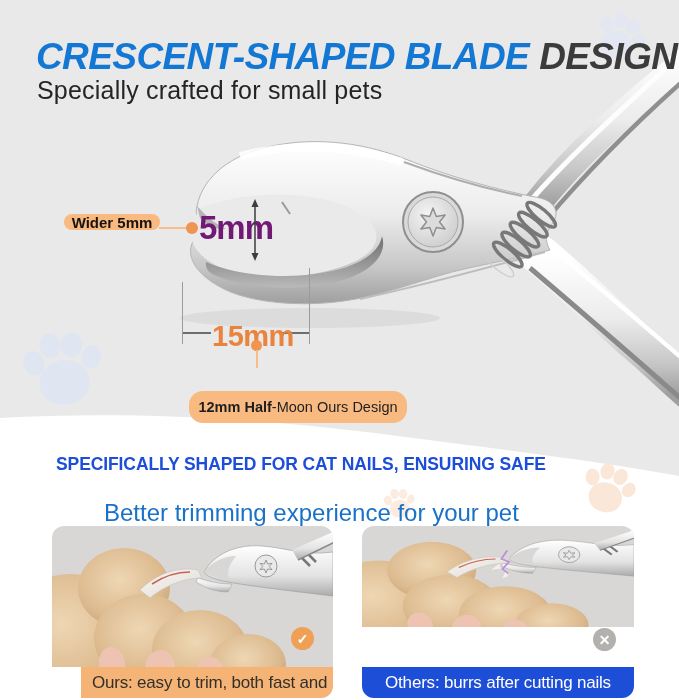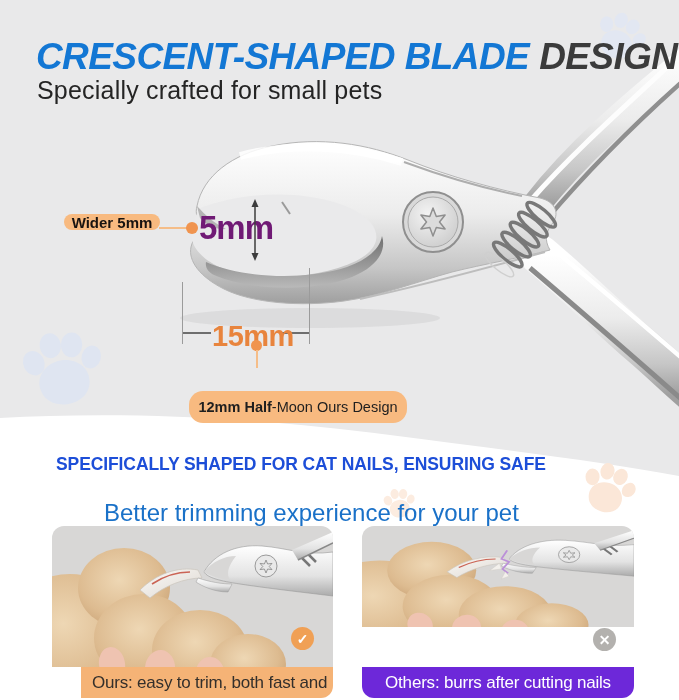--- a/index.html
+++ b/index.html
@@ -48,21 +48,21 @@
   .info-sub{position:absolute;left:56px;top:499px;font-size:24px;font-weight:normal;color:#1a71c8;margin-left:48px;}
 
   
   .card{position:absolute;top:526px;height:172px;border-radius:12px;overflow:hidden;
     display:flex;flex-direction:column;}
   .card-ours{left:52px;width:281px;}
   .card-others{left:362px;width:272px;}
   .scene{width:100%;height:141px;display:block;}
   .caption{height:31px;line-height:31px;font-size:17px;letter-spacing:-0.2px;}
   .caption-ours{background:#f5b376;color:#332f2b;padding-left:11px;margin-left:29px;}
-  .caption-others{background:#6d28d9;color:#ffffff;text-align:center;margin-top:40px;}
+  .caption-others{background:#1d4ed8;color:#ffffff;text-align:center;margin-top:40px;}
   .badge{position:absolute;width:23px;height:23px;border-radius:50%;
     display:flex;align-items:center;justify-content:center;
     color:#fff;font-size:14px;font-weight:bold;}
   .badge-check{left:239px;top:101px;background:#f0a055;}
   .badge-cross{left:231px;top:102px;background:#b3b1ae;}
 </style>
 </head>
 <body>
 
 <div class="canvas">

